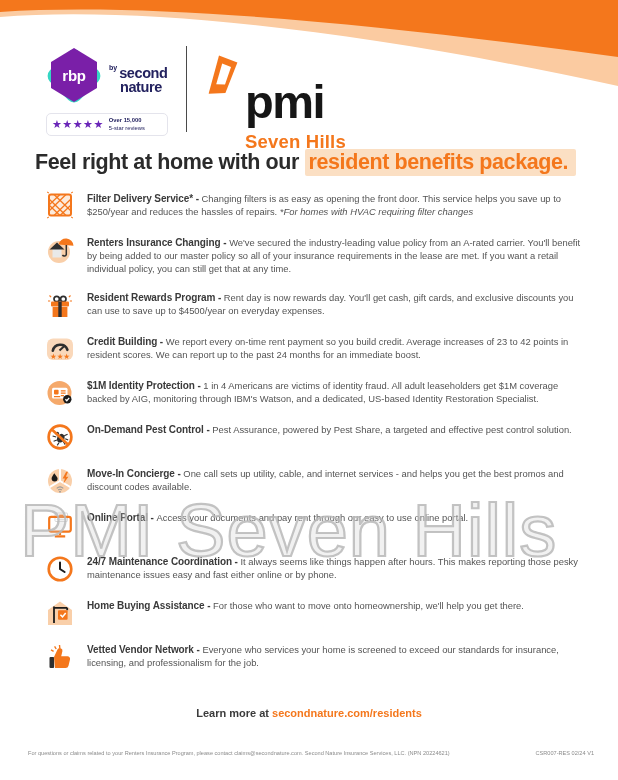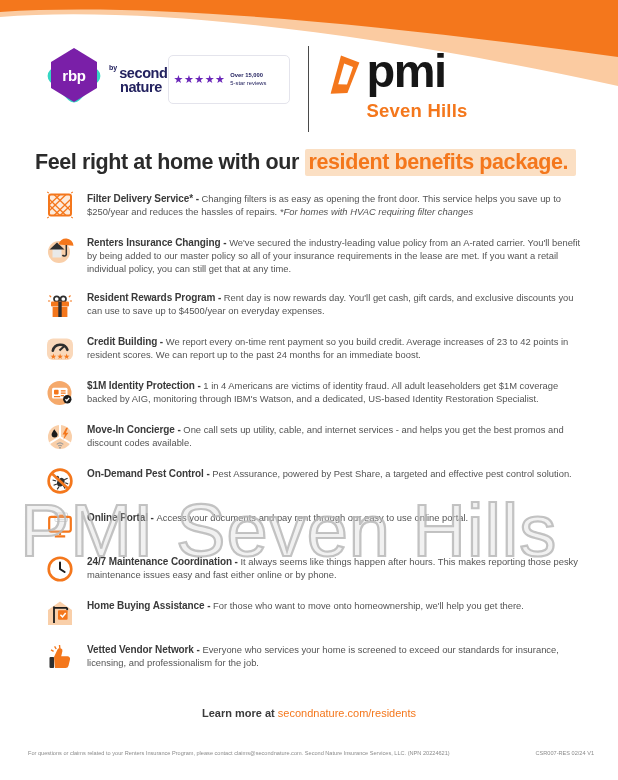--- a/index.html
+++ b/index.html
@@ -5,41 +5,41 @@
   * { margin:0; padding:0; box-sizing:border-box; }
   html,body { background:#fff; }
   .page{
     position:relative; width:618px; height:780px; background:#fff;
     overflow:hidden; font-family:"Liberation Sans", sans-serif;
   }
   
   .wave{ position:absolute; top:0; left:0; width:618px; height:92px; }
   
   .hdr{ position:absolute; top:46px; left:46px; display:flex; align-items:flex-start; }
-  .rbp-wrap{ display:flex; flex-direction:row; }
+  .rbp-wrap{ display:flex; flex-direction:column; }
   .rbp-top{ display:flex; align-items:center; }
   .badge{ position:relative; width:56px; height:58px; flex:0 0 auto; }
   .badge .teal{ position:absolute; left:7px; top:9px; width:42px; height:42px; background:#35D6C4; border-radius:8px; transform:rotate(45deg); }
   .badge .hex{ position:absolute; left:3px; top:2px; width:50px; height:54px; background:#7A1FA8;
     clip-path:polygon(50% 0,96% 26%,96% 74%,50% 100%,4% 74%,4% 26%); display:flex; align-items:center; justify-content:center; }
   .badge .hex span{ color:#fff; font-weight:700; font-size:15px; letter-spacing:-0.3px; }
   .sn-text{ margin-left:7px; margin-top:10px; color:#23225F; line-height:0.95; }
   .sn-text .by{ font-size:7px; font-weight:600; vertical-align:top; margin-right:2px; }
   .sn-text .b1,.sn-text .b2{ font-size:14.5px; font-weight:800; letter-spacing:-0.4px; }
   .sn-text .b2{ display:block; padding-left:11px; }
   .rev-box{ margin-top:9px; width:122px; display:flex; align-items:center; gap:5px;
     border:1px solid #E4E4EC; border-radius:5px; padding:3px 5px; background:#fff; }
   .rev-box .stars{ color:#6A26B8; font-size:11px; letter-spacing:0.5px; }
   .rev-txt{ font-size:5.8px; color:#23225F; line-height:1.3; }
   .rev-txt .l1{ font-weight:700; }
   .vdiv{ width:1px; height:86px; background:#4A4A4A; margin:0 20px 0 18px; }
   .pmi-wrap{ display:flex; margin-top:6px; }
   .pmi-flag{ width:32px; height:58px; margin-right:6px; }
   .pmi-col{ display:flex; flex-direction:column; }
-  .pmi-word{ font-size:47px; font-weight:800; color:#161616; line-height:0.82; letter-spacing:-1.5px; }
+  .pmi-word{ font-size:47px; font-weight:800; color:#161616; line-height:0.82; letter-spacing:-1.5px;margin-top:31px; }
   .pmi-loc{ font-size:18.5px; font-weight:600; color:#F4771C; margin-top:9px; letter-spacing:0.2px;text-align:right; }
   
   .headline{ position:absolute; top:150px; left:35px; width:560px; font-size:21.5px;
     font-weight:600; color:#2B2B2B; letter-spacing:-0.4px; white-space:nowrap; }
   .headline .hl{ color:#F4771C; font-weight:800; background:#FBDFC3; padding:1px 8px 2px 4px; border-radius:2px; }
   
   .list{ position:absolute; top:191px; left:46px; width:542px; }
   .row{ display:flex; align-items:flex-start; margin-bottom:16px; min-height:28px; }
   .icon{ width:28px; height:28px; flex:0 0 auto; margin-right:13px; }
   .icon svg{ display:block; width:28px; height:28px; }
@@ -47,21 +47,21 @@
   .txt b{ font-size:10px; color:#3A3A3A; font-weight:700; letter-spacing:-0.1px; }
   .txt i.note{ color:#545454;text-align:right; }
   
   .watermark{ position:absolute; top:488px; left:20px; width:590px; z-index:6;
     font-size:74px; font-weight:400; letter-spacing:1px; white-space:nowrap;
     color:rgba(205,205,205,0.28); -webkit-text-stroke:2.2px rgba(185,185,185,0.85);
     pointer-events:none; }
   
   .learn{ position:absolute; top:707px; left:0; width:618px; text-align:center;
     font-size:11px; font-weight:600; color:#3B3B3B; }
-  .learn .lnk{ color:#F4771C; font-weight:400; text-decoration:none; }
+  .learn .lnk{ color:#F4771C; font-weight:700; text-decoration:none; }
   .fineprint{ position:absolute; top:750px; left:28px; right:24px; display:flex;
     justify-content:space-between; align-items:flex-start;
     font-size:5.6px; color:#8B8B8B; }
   .fineprint .fp-left{ max-width:440px; }
   .fineprint .fp-right{ white-space:nowrap; margin-left:20px; }
 </style>
 </head>
 <body>
 
 <div class="page">
@@ -169,47 +169,47 @@
           <circle cx="21.3" cy="20.3" r="4.2" fill="#1B1B1B"></circle>
           <path d="M19.4 20.3 l1.4 1.4 l2.4 -2.8" stroke="#fff" stroke-width="1.3" fill="none"></path>
         </svg>
       </div>
       <p class="txt"><b>$1M Identity Protection</b><b> - </b><span>1 in 4 Americans are victims of identity fraud. All adult leaseholders get $1M coverage backed by AIG, monitoring through IBM's Watson, and a dedicated, US-based Identity Restoration Specialist.</span></p>
     </div>
 
     <div class="row">
       <div class="icon">
         <svg viewBox="0 0 28 28">
+          <circle cx="14" cy="14" r="11.4" fill="#fff" stroke="#F4771C" stroke-width="2.6"></circle>
+          <circle cx="11.3" cy="10.6" r="1.8" fill="#2F2F2F"></circle>
+          <ellipse cx="14.8" cy="15.2" rx="3.6" ry="4.6" fill="#2F2F2F" transform="rotate(28 14.8 15.2)"></ellipse>
+          <path d="M10.2 14 l-3.6 -1 M11 17 l-3.4 1.2 M13 19.6 l-1.8 2.8 M18.2 12.8 l3.4 -1.6 M19.2 15.8 l3 1.2 M17.4 18.8 l1.8 2.8" stroke="#2F2F2F" stroke-width="1.1"></path>
+          <path d="M6.2 6.8 L22.2 21.8" stroke="#F4771C" stroke-width="2.6"></path>
+        </svg>
+      </div>
+      <p class="txt"><b>On-Demand Pest Control</b><b> - </b><span>Pest Assurance, powered by Pest Share, a targeted and effective pest control solution.</span></p>
+    </div>
+
+    <div class="row">
+      <div class="icon">
+        <svg viewBox="0 0 28 28">
           <circle cx="14" cy="14" r="12" fill="#F9CFA9"></circle>
           <path d="M14 14 L14 2 M14 14 L3.6 20.2 M14 14 L24.4 20.2" stroke="#fff" stroke-width="2"></path>
           <path d="M8.3 6.2 c-1.8 2.7 -2.7 4 -2.7 5.3 a3 3 0 0 0 6 0 c0 -1.3 -1.5 -2.6 -3.3 -5.3 z" fill="#1B1B1B"></path>
           <polygon points="20.2,4.8 16.6,11.6 18.9,11.6 17.4,16.8 22.4,9.7 19.9,9.7 22,4.8" fill="#F4771C"></polygon>
           <path d="M10.7 21.3 a5 5 0 0 1 6.6 0 M12.2 23 a2.9 2.9 0 0 1 3.6 0" stroke="#999" stroke-width="1.1" fill="none"></path>
           <circle cx="14" cy="24.7" r="0.9" fill="#999"></circle>
         </svg>
       </div>
       <p class="txt"><b>Move-In Concierge</b><b> - </b><span>One call sets up utility, cable, and internet services - and helps you get the best promos and discount codes available.</span></p>
     </div>
 
     <div class="row">
       <div class="icon">
         <svg viewBox="0 0 28 28">
-          <circle cx="14" cy="14" r="11.4" fill="#fff" stroke="#F4771C" stroke-width="2.6"></circle>
-          <circle cx="11.3" cy="10.6" r="1.8" fill="#2F2F2F"></circle>
-          <ellipse cx="14.8" cy="15.2" rx="3.6" ry="4.6" fill="#2F2F2F" transform="rotate(28 14.8 15.2)"></ellipse>
-          <path d="M10.2 14 l-3.6 -1 M11 17 l-3.4 1.2 M13 19.6 l-1.8 2.8 M18.2 12.8 l3.4 -1.6 M19.2 15.8 l3 1.2 M17.4 18.8 l1.8 2.8" stroke="#2F2F2F" stroke-width="1.1"></path>
-          <path d="M6.2 6.8 L22.2 21.8" stroke="#F4771C" stroke-width="2.6"></path>
-        </svg>
-      </div>
-      <p class="txt"><b>On-Demand Pest Control</b><b> - </b><span>Pest Assurance, powered by Pest Share, a targeted and effective pest control solution.</span></p>
-    </div>
-
-    <div class="row">
-      <div class="icon">
-        <svg viewBox="0 0 28 28">
           <rect x="9" y="2" width="12.5" height="8.5" rx="1" fill="#fff" stroke="#D9D9D9"></rect>
           <rect x="13.2" y="3.6" width="4.2" height="3.4" fill="#F4771C"></rect>
           <path d="M10.5 8.6 h9.5" stroke="#D9D9D9" stroke-width="0.8"></path>
           <rect x="3.2" y="5.8" width="21.6" height="14.8" rx="2" fill="none" stroke="#F4771C" stroke-width="2.2"></rect>
           <path d="M14 20.8 v3.2 M8.8 25.4 h10.4" stroke="#F4771C" stroke-width="2.2"></path>
         </svg>
       </div>
       <p class="txt"><b>Online Portal</b><b> - </b><span>Access your documents and pay rent through our easy to use online portal.</span></p>
     </div>
 

